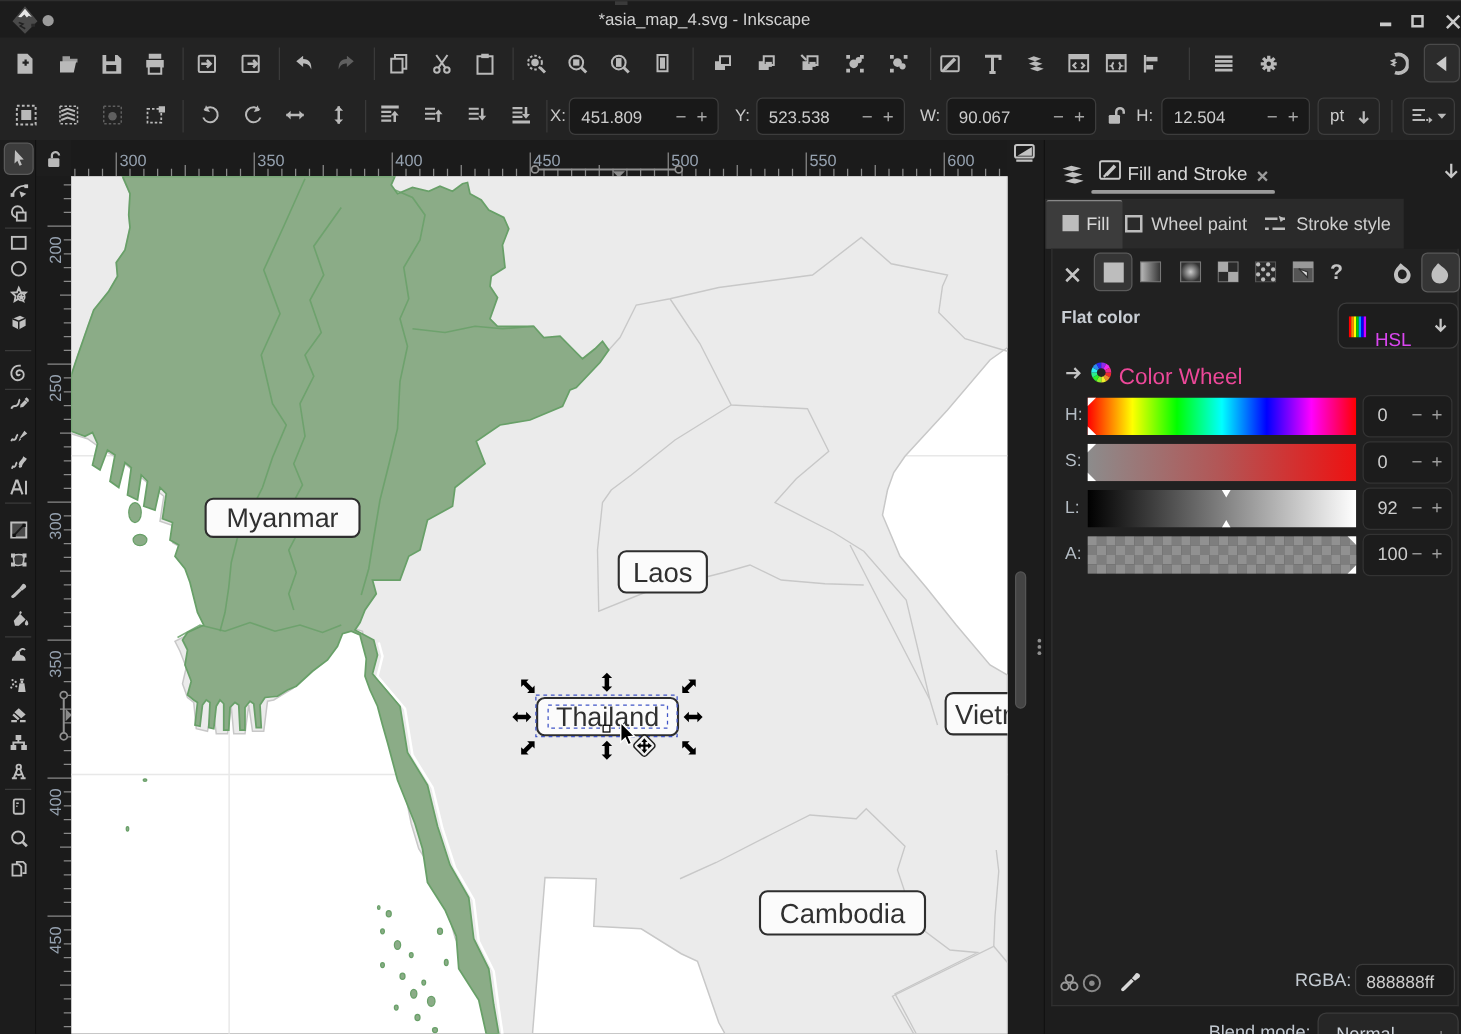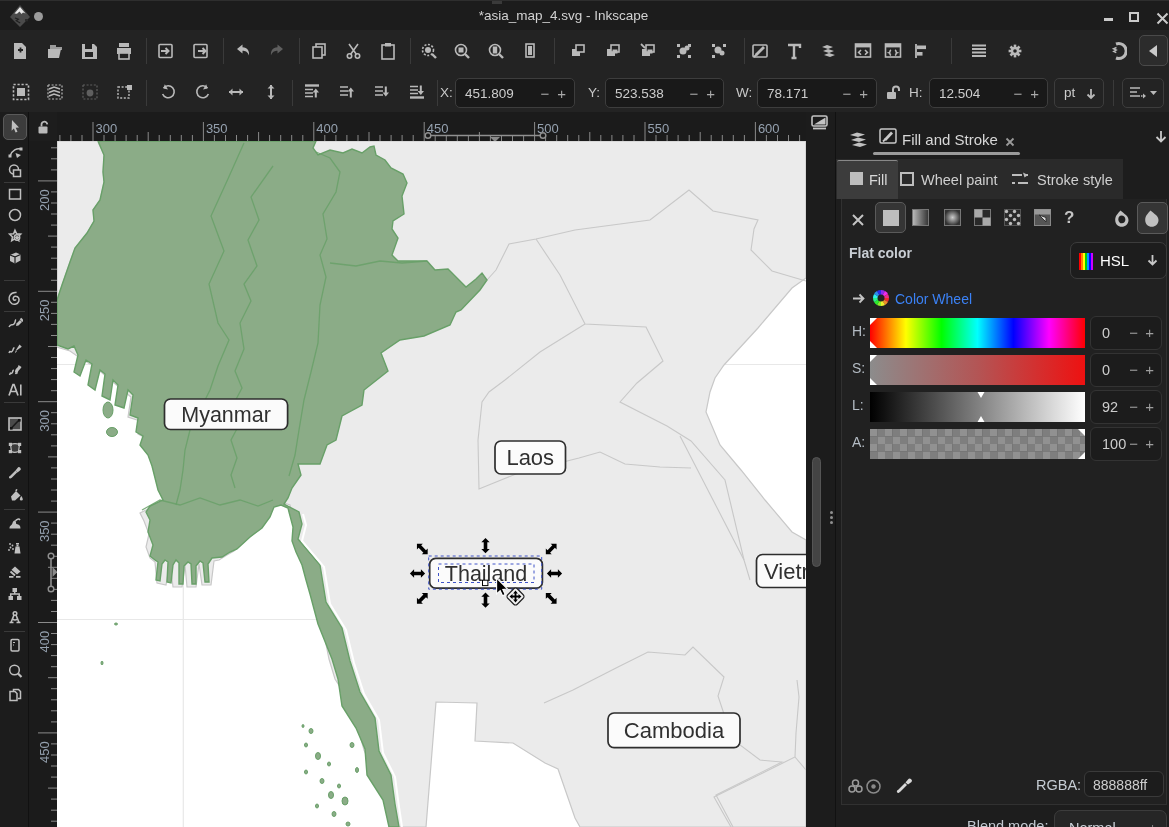--- a/index.html
+++ b/index.html
@@ -248,21 +248,21 @@
     <span class="pp">+</span>
   </div>
 <div class="abs lbl" style="left:588px;top:85px">Y:</div>
 <div class="entry" style="left:605px;width:119px">
     <span class="val">523.538</span>
     <span class="mm">−</span>
     <span class="pp">+</span>
   </div>
 <div class="abs lbl" style="left:736px;top:85px">W:</div>
 <div class="entry" style="left:757px;width:120px">
-    <span class="val">78.171</span>
+    <span class="val">90.067</span>
     <span class="mm">−</span>
     <span class="pp">+</span>
   </div>
 <div class="abs lbl" style="left:909px;top:85px">H:</div>
 <div class="entry" style="left:929px;width:119px">
     <span class="val">12.504</span>
     <span class="mm">−</span>
     <span class="pp">+</span>
   </div>
 <div class="abs" style="left:884px;top:84px"><svg width="18" height="18" viewBox="0 0 18 18" style="">
@@ -670,21 +670,21 @@
     <div class="abs" style="left:234px;top:130px;width:97px;height:37px;background:#1d1d1d;border:1px solid #3c3c3c;border-radius:7px"></div>
     <div class="abs" style="left:243px;top:141px"><svg width="14" height="17" viewBox="0 0 14 17" style="">
         <rect x="0" y="0" width="2" height="17" fill="#f00"></rect>
         <rect x="2" y="0" width="2" height="17" fill="#ff8000"></rect>
         <rect x="4" y="0" width="2" height="17" fill="#ff0"></rect>
         <rect x="6" y="0" width="2" height="17" fill="#0c0"></rect>
         <rect x="8" y="0" width="2" height="17" fill="#09f"></rect>
         <rect x="10" y="0" width="2" height="17" fill="#00f"></rect>
         <rect x="12" y="0" width="2" height="17" fill="#c0f"></rect>
       </svg></div>
-    <div class="abs" style="left:264px;top:140px;color:#ffffff;font-size:15px">HSL</div>
+    <div class="abs" style="left:264px;top:152px;color:#d946ef;font-size:15px">HSL</div>
     <div class="abs" style="left:309px;top:141px"><svg width="15" height="15" viewBox="0 0 15 15" style="">
         <path d="M7.5 2v9M3.5 7.5 7.5 11.5 11.5 7.5" stroke="#c8c8c8" stroke-width="1.8" fill="none"></path>
       </svg></div>
     <div class="abs" style="left:16px;top:179px"><svg width="15" height="15" viewBox="0 0 15 15" style="">
         <path d="M1 7.5 h10 M7.5 3.5 L11.5 7.5 7.5 11.5" stroke="#c4c4c4" stroke-width="1.8" fill="none"></path>
       </svg></div>
     <div class="abs" style="left:36px;top:177px"><svg width="18" height="18" viewBox="0 0 18 18" style="">
         <circle cx="9" cy="9" r="8" fill="#2a2a2a"></circle>
         <path d="M9 9 L17.00 9.00 A8 8 0 0 1 15.93 13.00 Z" fill="hsl(0,85%,55%)"></path>
         <path d="M9 9 L15.93 13.00 A8 8 0 0 1 12.99 15.93 Z" fill="hsl(30,85%,55%)"></path>
@@ -693,21 +693,21 @@
         <path d="M9 9 L4.99 15.92 A8 8 0 0 1 2.06 12.99 Z" fill="hsl(120,85%,55%)"></path>
         <path d="M9 9 L2.06 12.99 A8 8 0 0 1 1.00 8.98 Z" fill="hsl(150,85%,55%)"></path>
         <path d="M9 9 L1.00 8.98 A8 8 0 0 1 2.08 4.98 Z" fill="hsl(180,85%,55%)"></path>
         <path d="M9 9 L2.08 4.98 A8 8 0 0 1 5.02 2.06 Z" fill="hsl(210,85%,55%)"></path>
         <path d="M9 9 L5.02 2.06 A8 8 0 0 1 9.03 1.00 Z" fill="hsl(240,85%,55%)"></path>
         <path d="M9 9 L9.03 1.00 A8 8 0 0 1 13.03 2.09 Z" fill="hsl(270,85%,55%)"></path>
         <path d="M9 9 L13.03 2.09 A8 8 0 0 1 15.95 5.03 Z" fill="hsl(300,85%,55%)"></path>
         <path d="M9 9 L15.95 5.03 A8 8 0 0 1 17.00 9.04 Z" fill="hsl(330,85%,55%)"></path>
         <circle cx="9" cy="9" r="3.5" fill="#222"></circle>
       </svg></div>
-    <div class="abs" style="left:59px;top:179px;color:#3b82f6;font-size:14px">Color Wheel</div>
+    <div class="abs" style="left:59px;top:179px;color:#ec4899;font-size:18px">Color Wheel</div>
     <div class="abs" style="left:16px;top:211px;color:#b4bcc4;font-size:14px">H:</div>
     <div class="abs" style="left:34px;top:206px"><svg width="215" height="30" viewBox="0 0 215 30" style="">
         <defs>
           <linearGradient id="hue" x1="0" y1="0" x2="1" y2="0">
             <stop offset="0.000" stop-color="#f00"></stop>
             <stop offset="0.167" stop-color="#ff0"></stop>
             <stop offset="0.333" stop-color="#0f0"></stop>
             <stop offset="0.500" stop-color="#0ff"></stop>
             <stop offset="0.667" stop-color="#00f"></stop>
             <stop offset="0.833" stop-color="#f0f"></stop>

